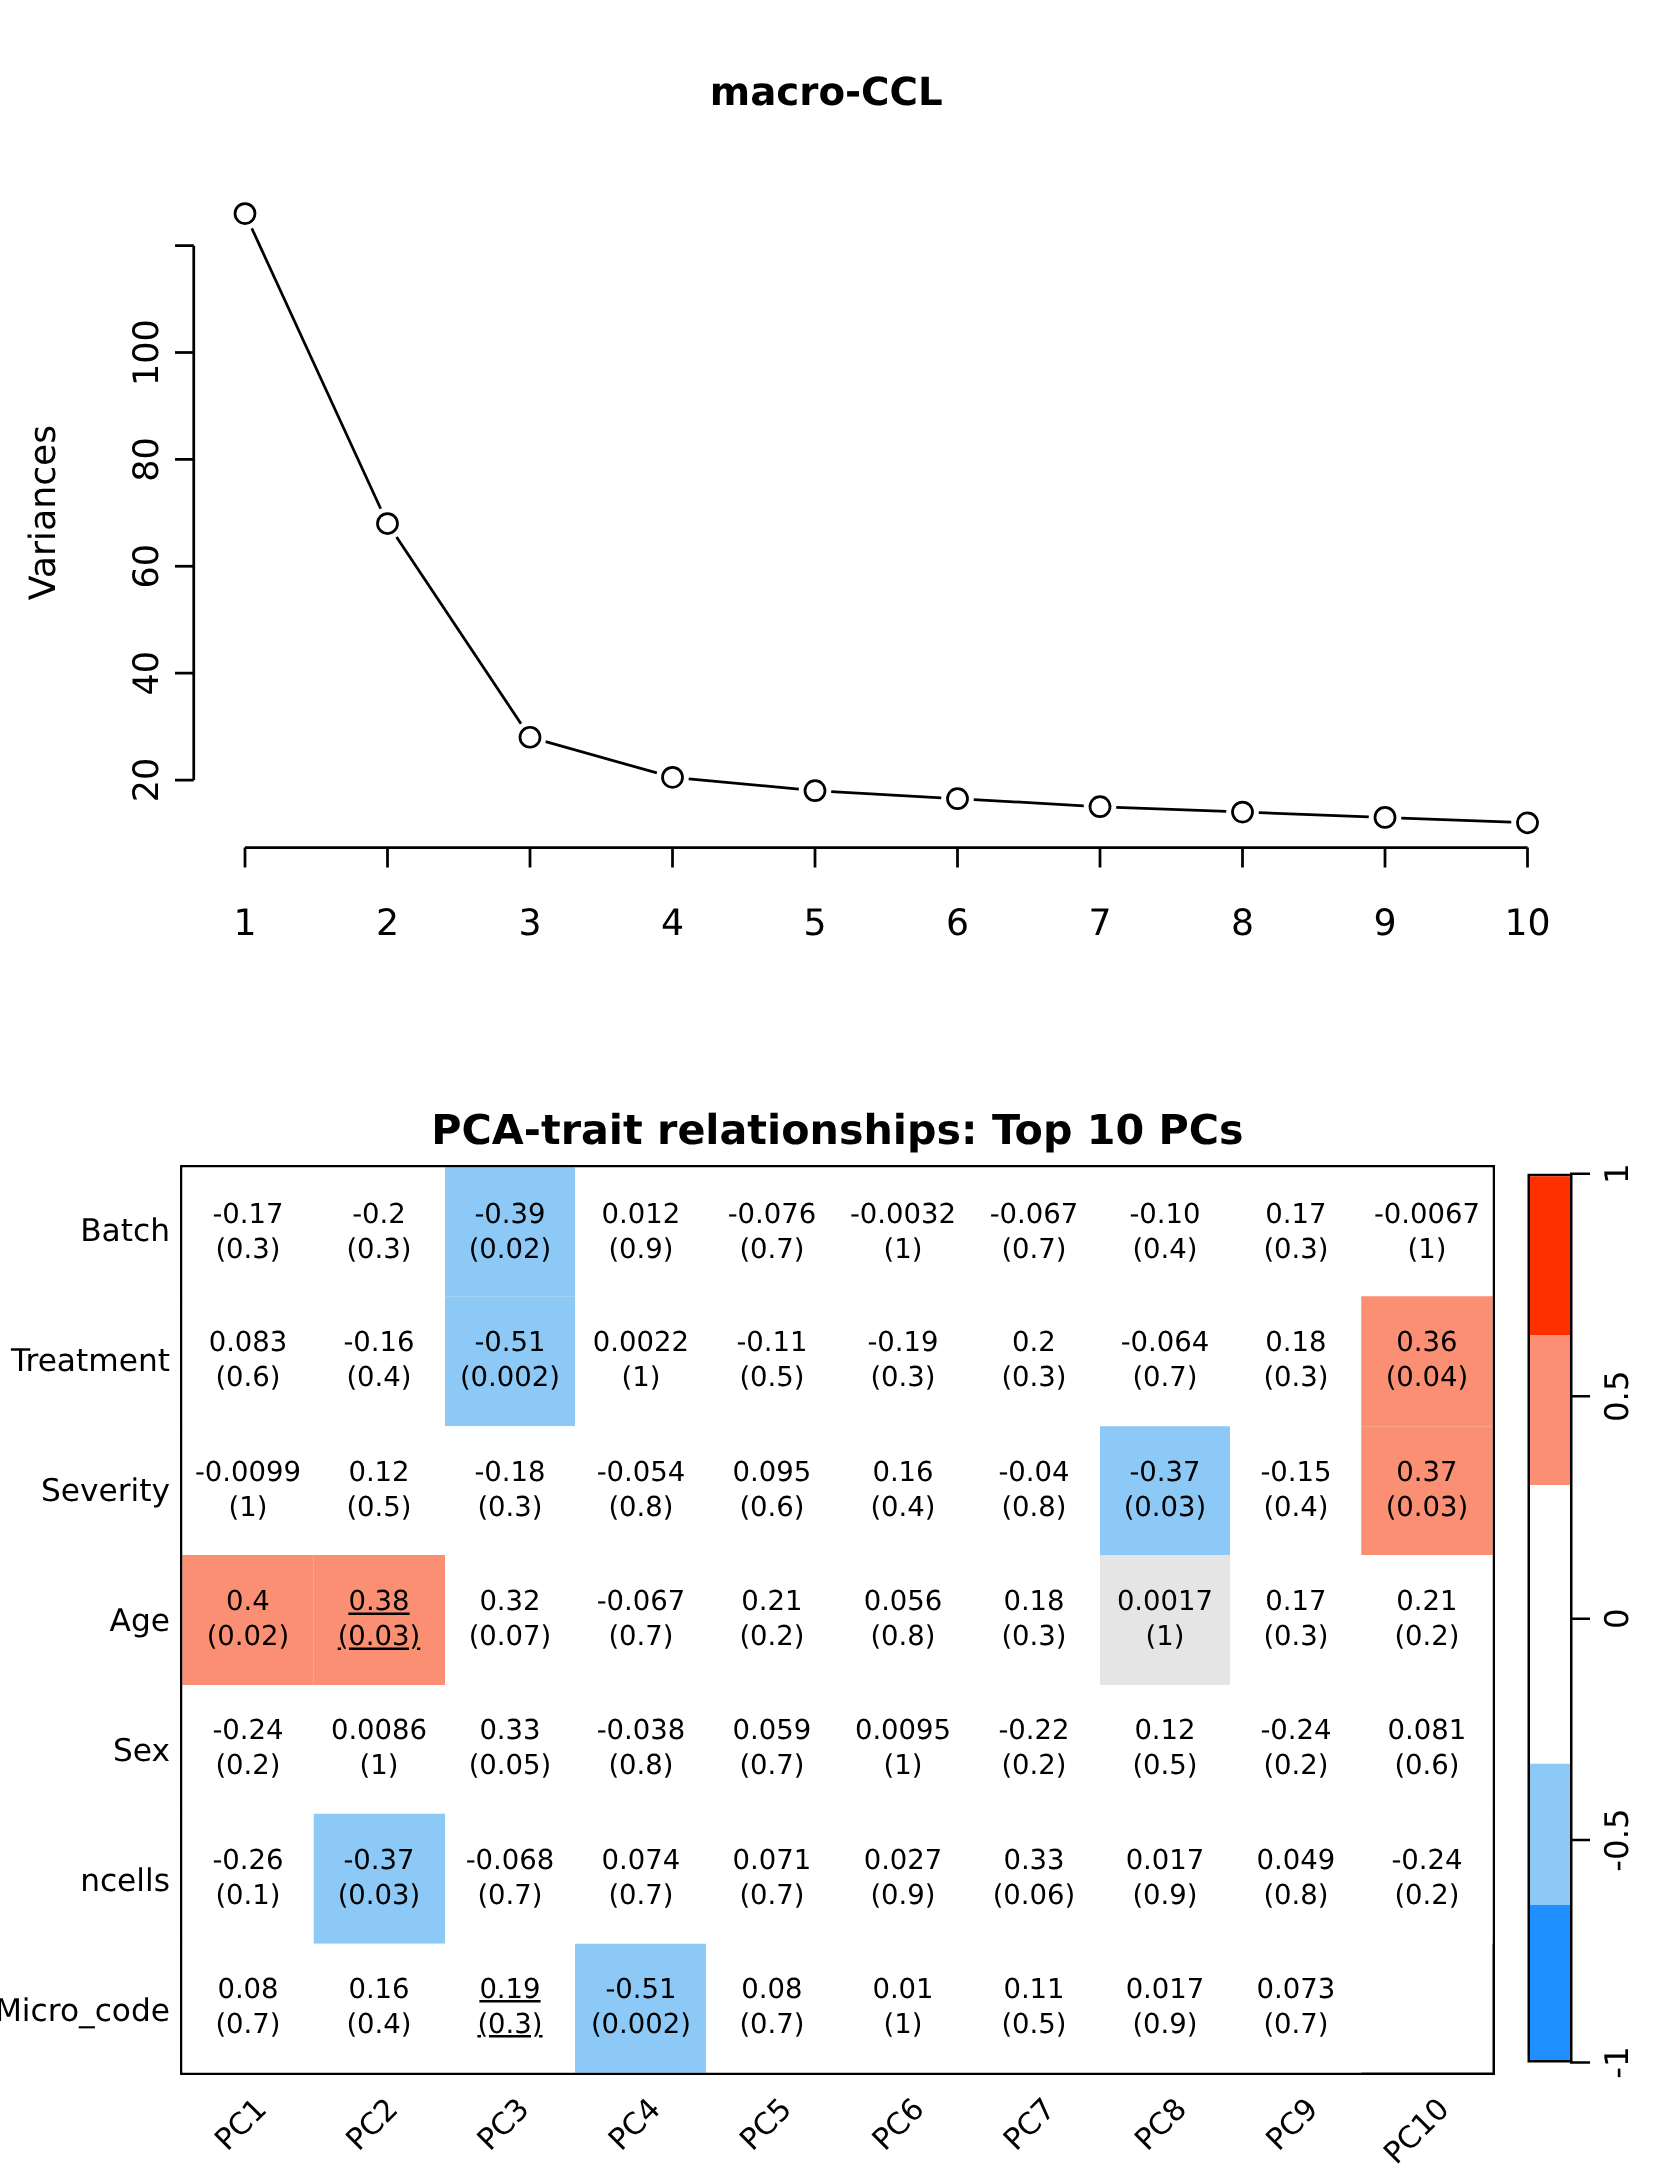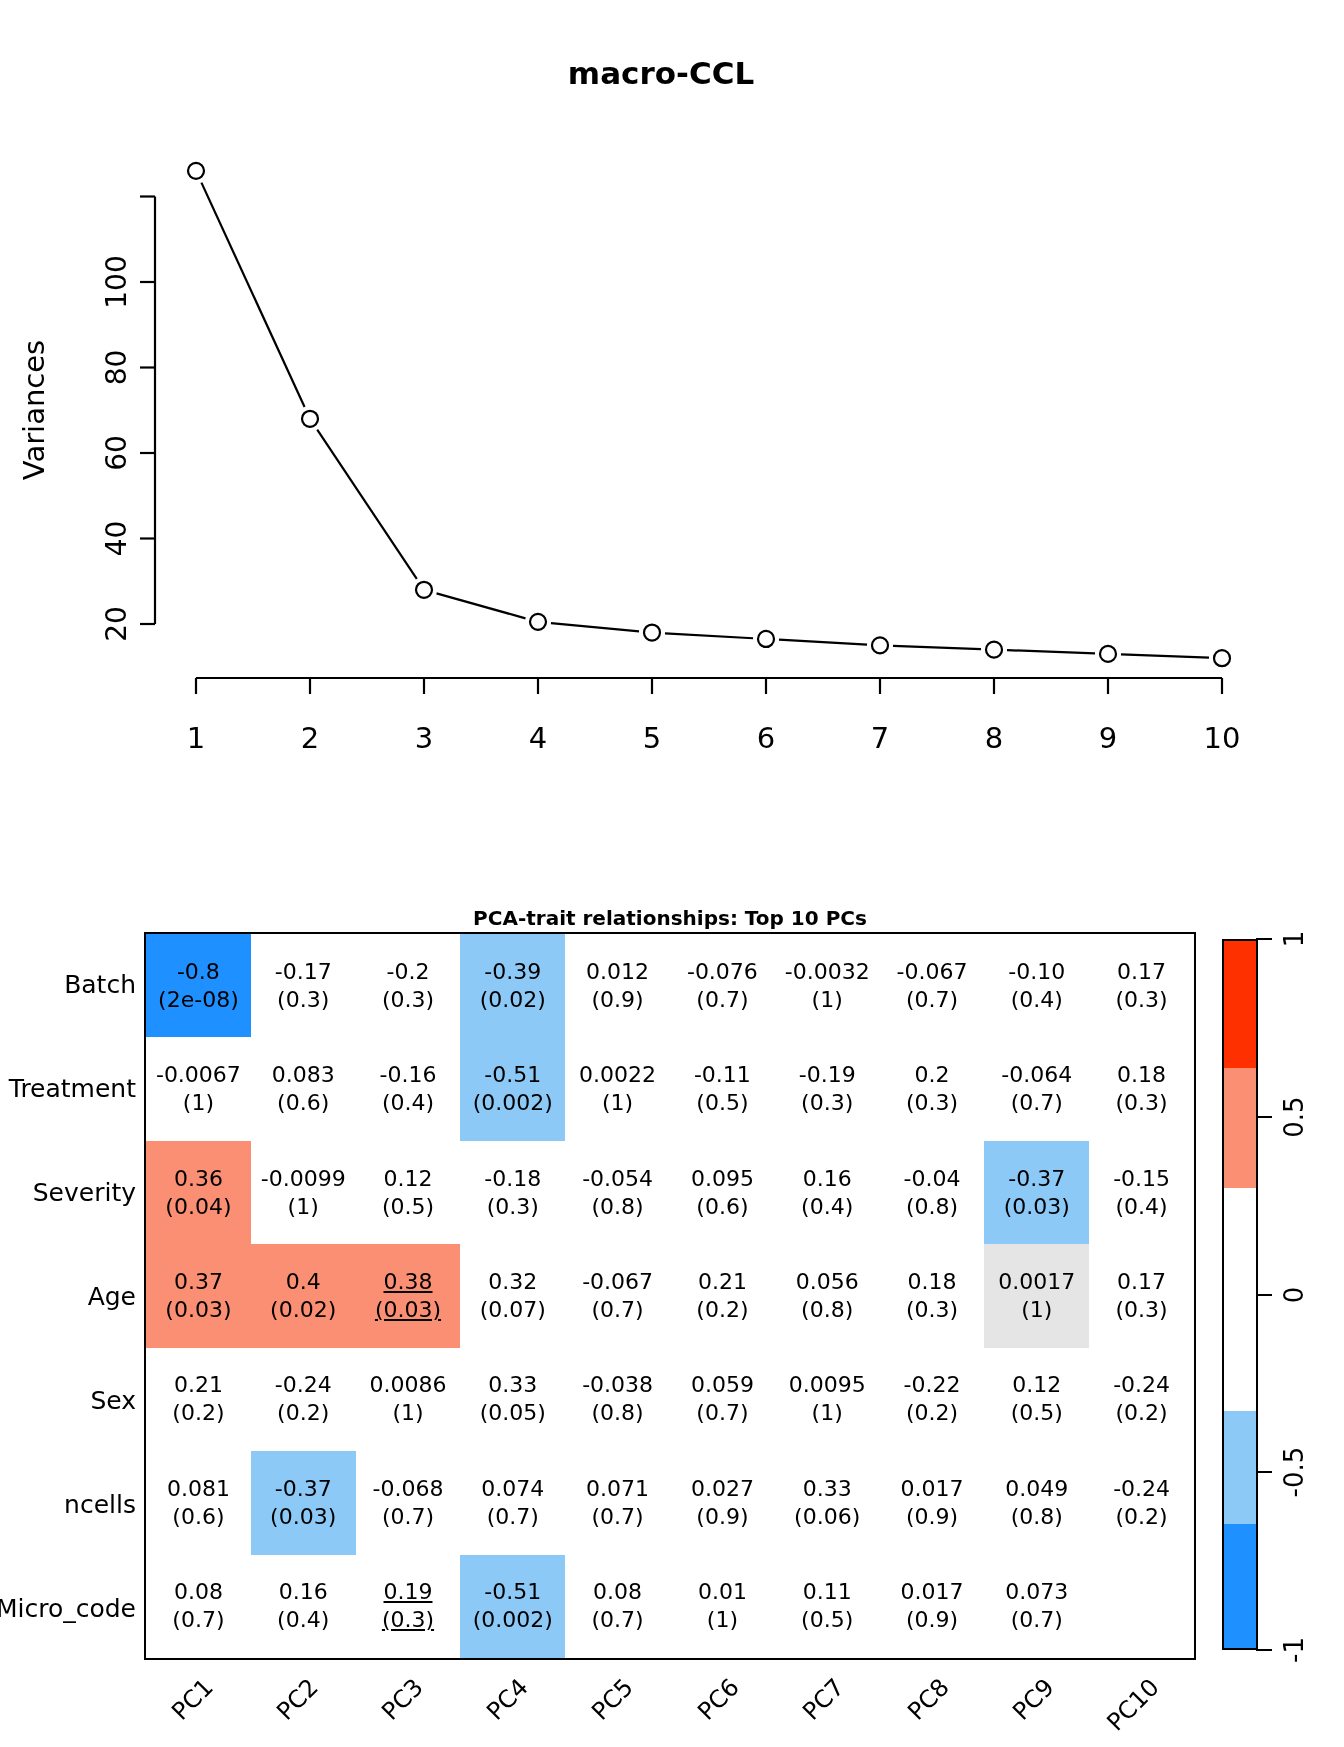--- a/index.html
+++ b/index.html
@@ -3,21 +3,21 @@
 <meta charset="utf-8">
 <style>
   html,body{margin:0;padding:0;}
   body{
     position:relative; width:1344px; height:1747px; overflow:hidden;
     background:#FFFFFF; font-family:"DejaVu Sans","Liberation Sans",sans-serif; color:#000;
   }
   #scree-svg{position:absolute;left:0;top:0;}
   #heatmap-title{
     position:absolute; left:144px; top:884px; width:1052px;
-    text-align:center; font-size:20px; font-weight:bold;margin-top:22px;
+    text-align:center; font-size:33px; font-weight:bold;
   }
   #heatmap-grid{
     position:absolute; left:144px; top:932px; width:1052px; height:728px;
     border:2px solid #000; box-sizing:border-box;
     display:grid; grid-template-columns:repeat(10,1fr); grid-template-rows:repeat(7,1fr);
   }
   .hm-cell{
     display:flex; flex-direction:column; align-items:center; justify-content:center;
     font-size:22px; line-height:28px; overflow:hidden;
   }
@@ -95,24 +95,20 @@
     <circle cx="652" cy="632.55" r="8" fill="#FFFFFF" stroke="#000" stroke-width="2.2"></circle>
     <circle cx="766" cy="638.9625" r="8" fill="#FFFFFF" stroke="#000" stroke-width="2.2"></circle>
     <circle cx="880" cy="645.375" r="8" fill="#FFFFFF" stroke="#000" stroke-width="2.2"></circle>
     <circle cx="994" cy="649.65" r="8" fill="#FFFFFF" stroke="#000" stroke-width="2.2"></circle>
     <circle cx="1108" cy="653.925" r="8" fill="#FFFFFF" stroke="#000" stroke-width="2.2"></circle>
     <circle cx="1222" cy="658.2" r="8" fill="#FFFFFF" stroke="#000" stroke-width="2.2"></circle>
   </svg>
 
 <div id="heatmap-title">PCA-trait relationships: Top 10 PCs</div>
 <div id="heatmap-grid">
-    <div class="hm-cell" style="background: rgb(30, 144, 255);">
-      <div>-0.8</div>
-      <div>(2e-08)</div>
-    </div>
     <div class="hm-cell" style="background: rgb(255, 255, 255);">
       <div>-0.17</div>
       <div>(0.3)</div>
     </div>
     <div class="hm-cell" style="background: rgb(255, 255, 255);">
       <div>-0.2</div>
       <div>(0.3)</div>
     </div>
     <div class="hm-cell" style="background: rgb(140, 201, 246); align-items: center;">
       <div>-0.39</div>
@@ -298,20 +294,24 @@
       <div>0.12</div>
       <div>(0.5)</div>
     </div>
     <div class="hm-cell" style="background: rgb(255, 255, 255);">
       <div>-0.24</div>
       <div>(0.2)</div>
     </div>
     <div class="hm-cell" style="background: rgb(255, 255, 255);">
       <div>0.081</div>
       <div>(0.6)</div>
+    </div>
+    <div class="hm-cell" style="background: rgb(255, 255, 255);">
+      <div>-0.26</div>
+      <div>(0.1)</div>
     </div>
     <div class="hm-cell" style="background: rgb(140, 201, 246);">
       <div>-0.37</div>
       <div>(0.03)</div>
     </div>
     <div class="hm-cell" style="background: rgb(255, 255, 255);">
       <div>-0.068</div>
       <div>(0.7)</div>
     </div>
     <div class="hm-cell" style="background: rgb(255, 255, 255);">

